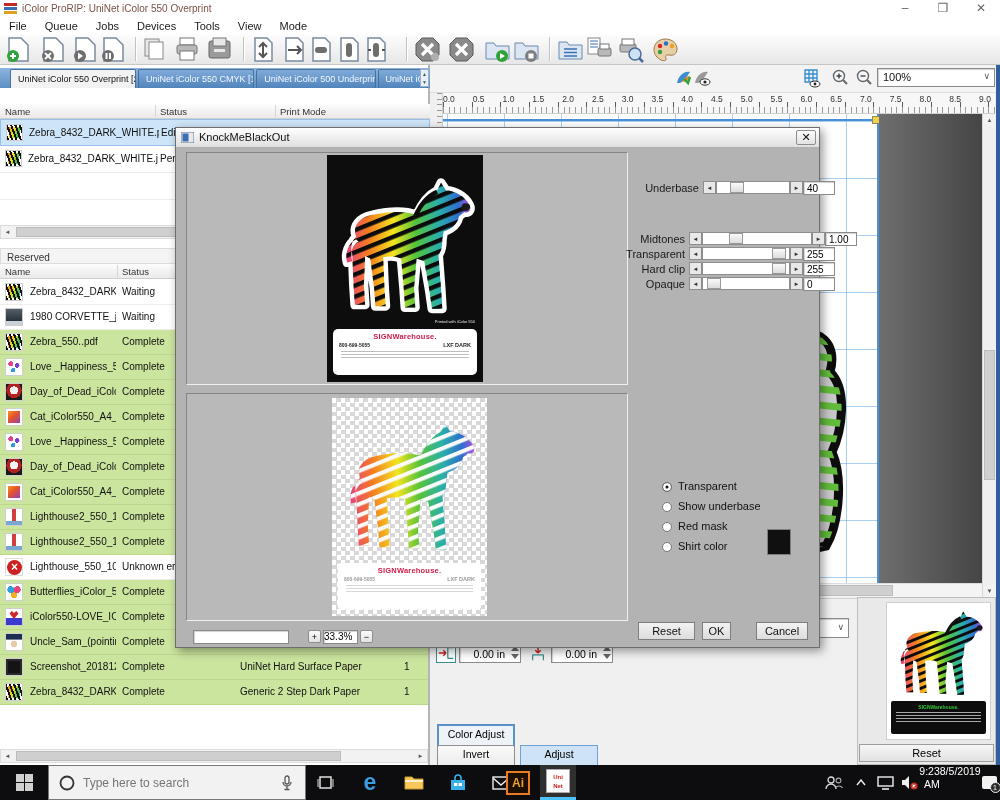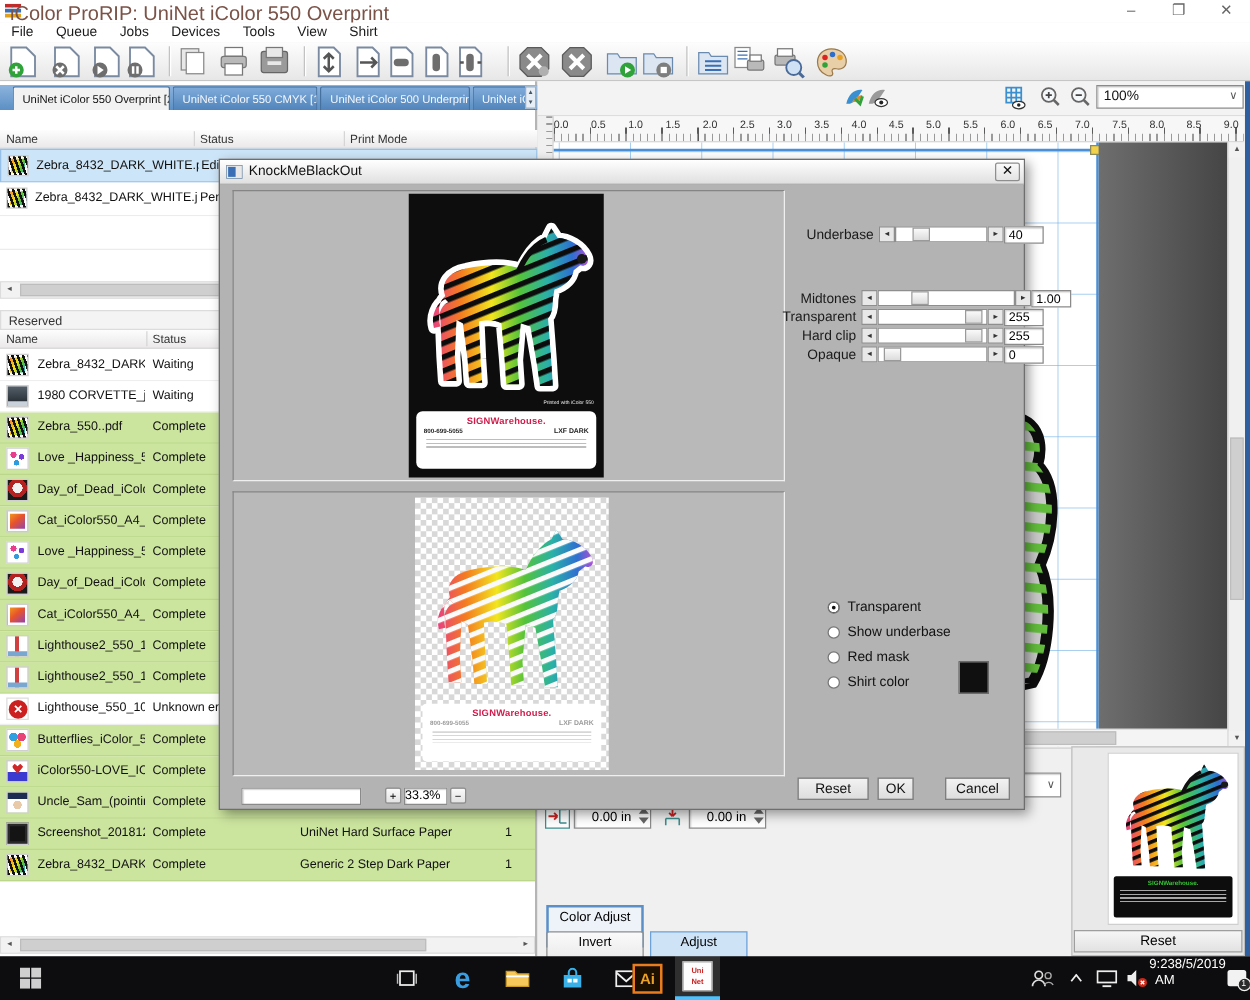--- a/index.html
+++ b/index.html
@@ -7,21 +7,21 @@
   #screen { position:relative; width:1000px; height:800px; background:#f0f0f0; overflow:hidden; }
   .abs { position:absolute; }
   .txt { font-size:10px; color:#111; white-space:nowrap; overflow:hidden; }
   .t11 { font-size:11px; color:#111; white-space:nowrap; }
   .btn3d { background:linear-gradient(#fafafa,#e3e3e3); border:1px solid #8e8e8e; border-radius:2px; }
   .sunken { background:#fff; border:1px solid #8a8a8a; box-shadow:inset 1px 1px 1px rgba(0,0,0,.18); }
   .center { display:flex; align-items:center; justify-content:center; }
 
   
   #titlebar { left:0; top:0; width:1000px; height:18px; background:#fff; }
-  #title-text { position:absolute; left:8px; top:3px; font-size:16px; color:#7a5247; }
+  #title-text { position:absolute; left:22px; top:3px; font-size:10px; color:#7a5247; }
   .winbtn { position:absolute; top:0; width:34px; height:18px; color:#666; font-size:12px; text-align:center; line-height:16px; }
   #menubar { left:0; top:18px; width:1000px; height:16px; background:#fff; display:flex; align-items:center; }
   #menubar span { font-size:11px; color:#1a1a1a; padding:0 9px; }
   #toolbar { left:0; top:34px; width:1000px; height:31px; background:linear-gradient(#fdfdfd,#e7e7e7); border-bottom:1px solid #c6c6c6; }
   .tbi { position:absolute; top:2px; width:27px; height:27px; }
   .tbsep { position:absolute; top:3px; width:1px; height:24px; background:#c2c2c2; box-shadow:1px 0 0 #fff; }
 
   
   #left-panel { left:0; top:65px; width:430px; height:700px; background:#fff; border-right:2px solid #b5b5b5; }
   #tabbar { position:absolute; left:0; top:3px; width:430px; height:20px; background:linear-gradient(#8db4de,#5c8fc4); display:flex; align-items:flex-end; padding-left:10px; }
@@ -170,21 +170,21 @@
   </div>
 
   <div class="abs" id="menubar">
 
   <span>File</span>
       <span>Queue</span>
       <span>Jobs</span>
       <span>Devices</span>
       <span>Tools</span>
       <span>View</span>
-      <span>Shirt</span>
+      <span>Mode</span>
     </div>
 
   <div class="abs" id="toolbar">
     <svg class="tbi" style="left:5px" viewBox="0 0 27 27">
         <path d="M4,2 h12 l7,7 v16 h-19 z" fill="#fff" stroke="#7a8aa0" stroke-width="1.5"></path>
         <circle cx="8" cy="20" r="6" fill="#2fa33a"></circle>
         <path d="M5,20 h6 M8,17 v6" stroke="#fff" stroke-width="2"></path>
       </svg>
     <svg class="tbi" style="left:40px" viewBox="0 0 27 27">
         <path d="M4,2 h12 l7,7 v16 h-19 z" fill="#fff" stroke="#7a8aa0" stroke-width="1.5"></path>
@@ -756,20 +756,30 @@
 
   <div class="abs" id="taskbar">
     <div class="tbtn center" style="left:0;width:48px">
       <svg width="17" height="17">
           <rect width="8" height="8" fill="#cfcfcf"></rect>
           <rect x="9" width="8" height="8" fill="#cfcfcf"></rect>
           <rect y="9" width="8" height="8" fill="#cfcfcf"></rect>
           <rect x="9" y="9" width="8" height="8" fill="#cfcfcf"></rect>
         </svg>
     </div>
+    <div class="abs" id="search-box">
+      <svg style="margin:0 8px 0 10px" width="16" height="16">
+          <circle cx="8" cy="8" r="6.5" fill="none" stroke="#333" stroke-width="1.8"></circle>
+        </svg>
+      <input placeholder="Type here to search" style="">
+      <svg style="margin-left:28px" width="12" height="16" viewBox="0 0 12 16">
+          <rect x="4" y="1" width="4" height="8" rx="2" fill="none" stroke="#555" stroke-width="1.3"></rect>
+          <path d="M2,7 a4,4 0 0 0 8,0 M6,11 v3 M3.5,14.5 h5" stroke="#555" stroke-width="1.3" fill="none"></path>
+        </svg>
+    </div>
     <div class="tbtn center" style="left:307px;width:36px">
       <svg width="17" height="15">
           <rect x="3" y="2" width="11" height="11" fill="none" stroke="#eee" stroke-width="1.4"></rect>
           <path d="M1,4 v8 M16,4 v8" stroke="#bbb" stroke-width="1.2"></path>
         </svg>
     </div>
     <div class="tbtn center" style="left:352px;width:36px;color:#3a9de0;font-size:23px;font-weight:bold">e</div>
     <div class="tbtn center" style="left:396px;width:36px">
       <svg width="20" height="16" viewBox="0 0 20 16">
           <path d="M1,2 h7 l2,2 h9 v10 h-18 z" fill="#f6c85c" stroke="#c89a2a"></path>

